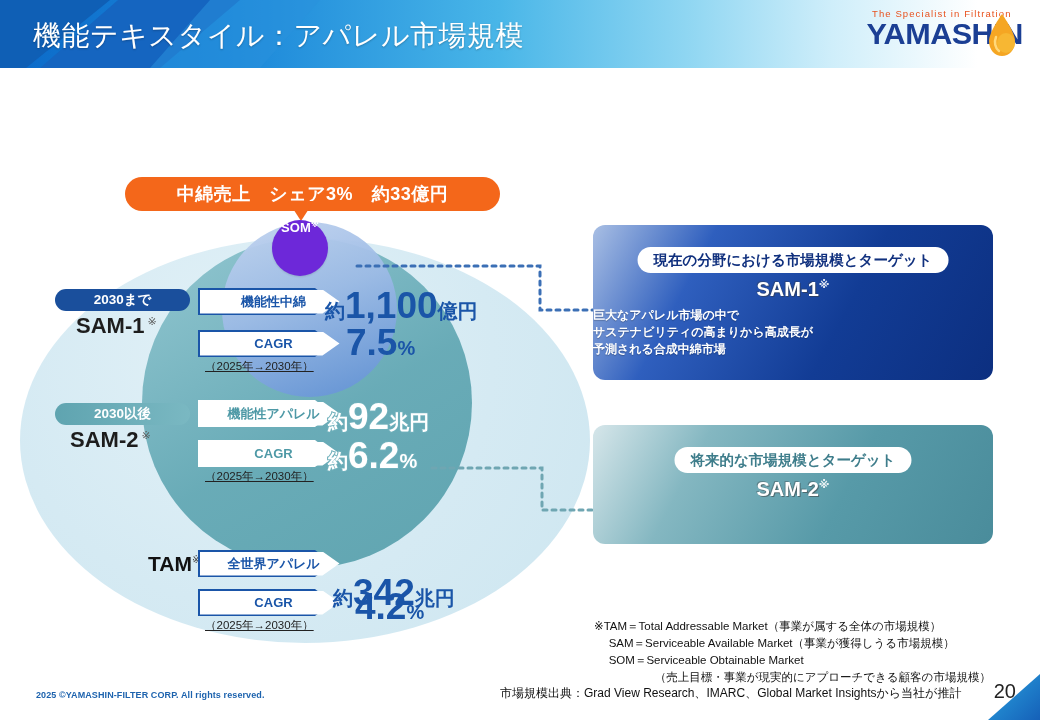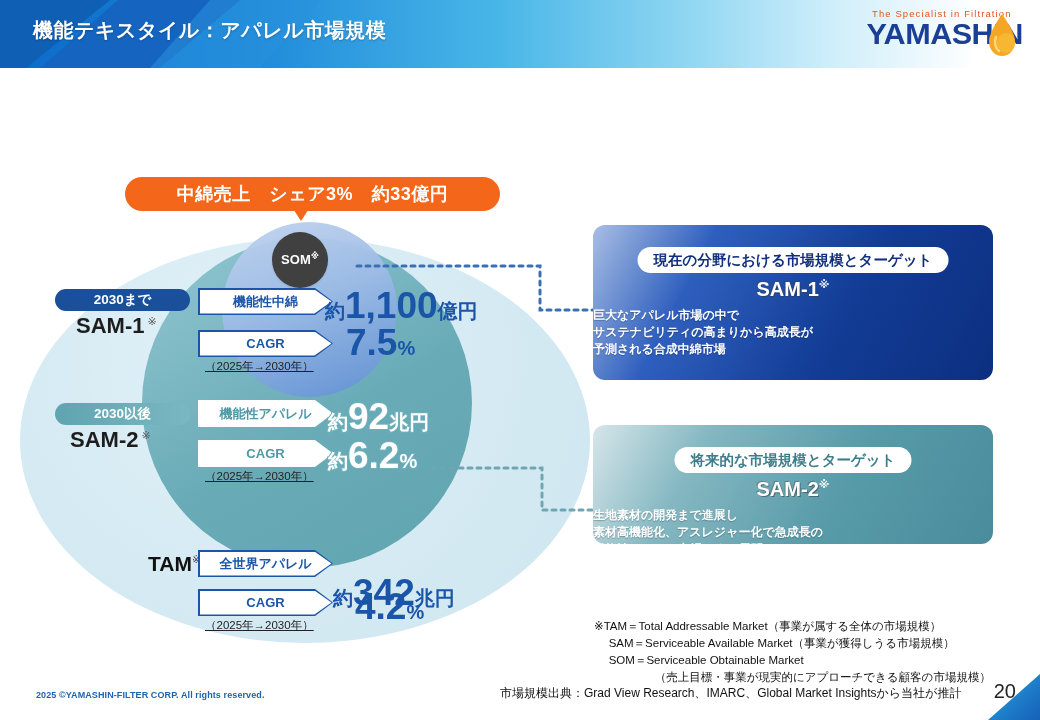--- a/index.html
+++ b/index.html
@@ -22,21 +22,21 @@
     background:#0f5fb5;
     clip-path:polygon(0 0,120px 0,36px 68px,0 68px);}
   .hdr-di2{position:absolute;left:40px;top:0;width:260px;height:68px;
     background:#1565c0;
     clip-path:polygon(78px 0,200px 0,120px 68px,0 68px);}
   .hdr-di3{position:absolute;left:150px;top:0;width:200px;height:68px;
     background:#2a92dd;opacity:.55;
     clip-path:polygon(60px 0,170px 0,110px 68px,0 68px);}
   .hdr-title{
     position:absolute;left:33px;top:17px;
-    color:#ffffff;font-size:20px;font-weight:bold;letter-spacing:.5px;
+    color:#ffffff;font-size:28px;font-weight:normal;letter-spacing:.5px;
     text-shadow:0 1px 2px rgba(0,0,0,.25);
     white-space:nowrap;z-index:4;
   }
   .logo{position:absolute;right:16px;top:8px;width:160px;height:52px;z-index:5;}
   .logo-tag{position:absolute;left:8px;top:0;font-size:9.5px;color:#e8521e;
     letter-spacing:1.1px;white-space:nowrap;font-weight:normal;}
   .logo-name{position:absolute;left:4px;top:11px;font-size:30px;line-height:30px;
     font-weight:bold;color:#1b3f94;letter-spacing:-0.5px;
     font-family:"Liberation Sans",sans-serif;
     transform:scaleX(1.02);}
@@ -50,22 +50,22 @@
   }
 
   
   .circ{position:absolute;border-radius:50%;}
   .c-tam{left:20px;top:238px;width:570px;height:405px;
     background:radial-gradient(circle at 40% 30%,#e2f1f7 0%,#d5eaf3 55%,#cde6f0 100%);}
   .c-sam2{left:142px;top:238px;width:330px;height:330px;
     background:linear-gradient(150deg,#8fc5cf 0%,#63a8b4 55%,#5aa1ad 100%);opacity:.95;}
   .c-sam1{left:222px;top:222px;width:175px;height:175px;
     background:linear-gradient(160deg,#c2d4ef 0%,#9dbbe6 45%,#5f8fd4 100%);opacity:.95;}
-  .c-som{left:272px;top:232px;width:56px;height:56px;
-    background:#404040;display:flex;align-items:center;justify-content:center;
+  .c-som{left:272px;top:220px;width:56px;height:56px;
+    background:#6d28d9;display:flex;justify-content:center;
     box-shadow:0 1px 2px rgba(0,0,0,.12);}
   .c-som span{color:#fff;font-weight:bold;font-size:13px;letter-spacing:.2px;}
   .c-som sup{font-size:8px;}
 
   
   .banner{
     position:absolute;left:125px;top:165px;width:375px;height:34px;
     background:#f4671a;border-radius:19px;
     display:flex;align-items:center;justify-content:center;
     color:#fff;font-size:18px;font-weight:bold;letter-spacing:.5px;margin-top:12px;
@@ -89,21 +89,21 @@
   .lab-tam{position:absolute;left:133px;top:552px;font-size:21px;font-weight:bold;color:#111;margin-left:15px;}
   .lab-tam sup{font-size:10px;font-weight:normal;color:#444;}
   .chip-wrap{position:absolute;}
   .chip-border{position:absolute;height:27px;width:135px;
     clip-path:polygon(0 0, calc(100% - 18px) 0, 100% 50%, calc(100% - 18px) 100%, 0 100%);}
   .chip-b-blue{background:#1a55a8;}
   .chip-b-teal{background:#ffffff;}
   .chip-in{position:absolute;left:1.5px;top:1.5px;height:24px;width:132px;
     background:#fff;display:flex;align-items:center;justify-content:center;
     font-size:13px;font-weight:bold;
-    clip-path:polygon(0 0, calc(100% - 17px) 0, 100% 50%, calc(100% - 17px) 100%, 0 100%);}
+    clip-path:polygon(0 0, calc(100% - 17px) 0, 100% 50%, calc(100% - 17px) 100%, 0 100%);padding-left:8px;}
   .t-blue{color:#1a55a8;}
   .t-teal{color:#4e99a6;}
 
   .yearnote{position:absolute;font-size:11.5px;color:#222;white-space:nowrap;text-decoration:underline;}
 
   
   .val{position:absolute;white-space:nowrap;font-weight:bold;line-height:1;}
   .val-blue{color:#1a55a8;}
   .v-big{font-size:37px;}
   .v-mid{font-size:20px;}
@@ -264,25 +264,20 @@
       <div>サステナビリティの高まりから高成長が</div>
       <div>予測される合成中綿市場</div>
     </div>
   </div>
 
   <div class="panel panel-2">
     <div class="panel-cap cap-2">将来的な市場規模とターゲット</div>
     <div class="panel-sam">
       <span>SAM-2</span><sup>※</sup>
     </div>
-    <div class="panel-body">
-      <div>生地素材の開発まで進展し</div>
-      <div>素材高機能化、アスレジャー化で急成長の</div>
-      <div>機能性アパレル市場にまで展開</div>
-    </div>
   </div>
 
   <div class="footnote">※TAM＝Total Addressable Market（事業が属する全体の市場規模）
 　 SAM＝Serviceable Available Market（事業が獲得しうる市場規模）
 　 SOM＝Serviceable Obtainable Market
 　　　　　 （売上目標・事業が現実的にアプローチできる顧客の市場規模）</div>
 
   <div class="copyright">2025 ©YAMASHIN-FILTER CORP. All rights reserved.</div>
   <div class="source">市場規模出典：Grad View Research、IMARC、Global Market Insightsから当社が推計</div>
   <div class="pagenum">20</div>

